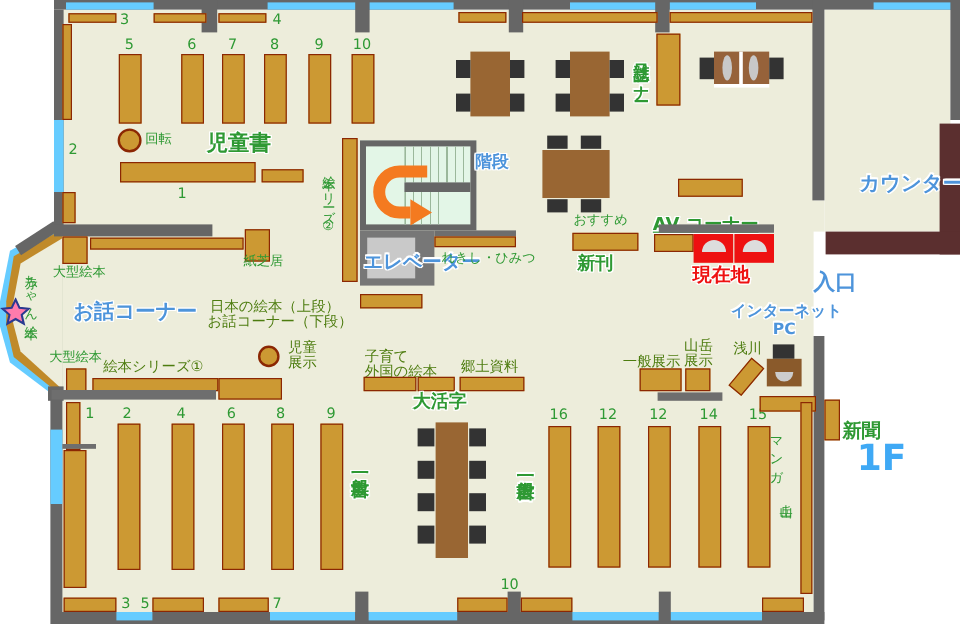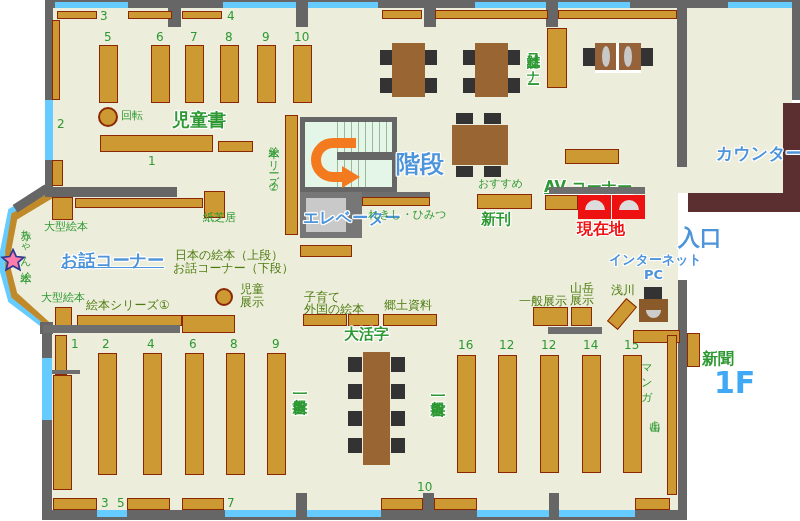--- a/index.html
+++ b/index.html
@@ -124,21 +124,21 @@
 
   <div class="abs" style="left:300px;top:117px;width:97px;height:75px;background:#e3f6e7;border:5px solid #666;box-sizing:border-box;">
     <div class="abs" style="left:32px;top:0;width:55px;height:30px;background:repeating-linear-gradient(90deg,#9bb89b 0,#9bb89b 1px,transparent 1px,transparent 7px);"></div>
     <div class="abs" style="left:32px;top:30px;width:55px;height:8px;background:#666;"></div>
     <div class="abs" style="left:32px;top:38px;width:30px;height:27px;background:repeating-linear-gradient(90deg,#9bb89b 0,#9bb89b 1px,transparent 1px,transparent 7px);"></div>
   </div>
   <svg class="abs" style="left:306px;top:134px;" width="60" height="54" viewBox="0 0 60 54">
     <path d="M50 9 H27 A17 17 0 0 0 27 43 H36" stroke="#f47a20" stroke-width="10" fill="none"></path>
     <polygon points="36,32 36,54 54,43" fill="#f47a20"></polygon>
   </svg>
-  <span class="lbl bl ol" style="left:396px;top:128px;font-size:24px;margin-top:24px;">階段</span>
+  <span class="lbl bl ol" style="left:396px;top:128px;font-size:14px;">階段</span>
 
   <div class="abs" style="left:300px;top:192px;width:62px;height:46px;background:#777;">
     <div class="abs" style="left:6px;top:6px;width:40px;height:34px;background:#c9c9c9;"></div>
   </div>
   <span class="lbl bl ol" style="left:303px;top:210px;font-size:16px;">エレベーター</span>
   <div class="shelf" style="left:300px;top:245px;width:52px;height:12px;"></div>
 
   <div class="graybar" style="left:362px;top:192px;width:68px;height:5px;"></div>
   <div class="shelf" style="left:362px;top:197px;width:68px;height:9px;"></div>
   <span class="lbl gs" style="left:368px;top:209px;">れきし・ひみつ</span>
@@ -184,26 +184,26 @@
   <div class="graybar" style="left:549px;top:187px;width:96px;height:7px;"></div>
   <div class="shelf" style="left:545px;top:195px;width:33px;height:15px;"></div>
   <div class="abs" style="left:578px;top:195px;width:33px;height:24px;background:#ee1111;">
     <div class="arc-up" style="left:7px;top:5px;width:20px;height:10px;"></div>
   </div>
   <div class="abs" style="left:612px;top:195px;width:33px;height:24px;background:#ee1111;">
     <div class="arc-up" style="left:7px;top:5px;width:20px;height:10px;"></div>
   </div>
   <span class="lbl rd ol" style="left:577px;top:221px;font-size:16px;">現在地</span>
 
-  <span class="lbl bl ol" style="left:678px;top:227px;font-size:22px;text-align:center;">入口</span>
+  <span class="lbl bl ol" style="left:678px;top:227px;font-size:18px;text-align:center;">入口</span>
   <span class="lbl bl ol" style="left:609px;top:253px;font-size:13px;">インターネット</span>
   <span class="lbl bl ol" style="left:644px;top:268px;font-size:13px;">PC</span>
 
   <span class="lbl gs v" style="left:20px;top:221px;height:75px;font-size:11px;">赤ちゃん絵本</span>
-  <span class="lbl bl ol" style="left:61px;top:252px;font-size:17px;text-decoration:underline;">お話コーナー</span>
+  <span class="lbl bl ol" style="left:61px;top:252px;font-size:17px;">お話コーナー</span>
   <span class="lbl g" style="left:175px;top:249px;">日本の絵本（上段）</span>
   <span class="lbl g" style="left:173px;top:262px;">お話コーナー（下段）</span>
   <div class="abs" style="left:215px;top:288px;width:18px;height:18px;border-radius:50%;background:#cc9933;border:2px solid #8b2703;box-sizing:border-box;"></div>
   <span class="lbl g" style="left:240px;top:283px;">児童</span>
   <span class="lbl g" style="left:240px;top:296px;">展示</span>
 
   <span class="lbl gs" style="left:41px;top:292px;">大型絵本</span>
   <span class="lbl g" style="left:86px;top:299px;">絵本シリーズ①</span>
   <div class="shelf" style="left:55px;top:307px;width:17px;height:20px;"></div>
   <div class="shelf" style="left:77px;top:315px;width:105px;height:11px;"></div>

